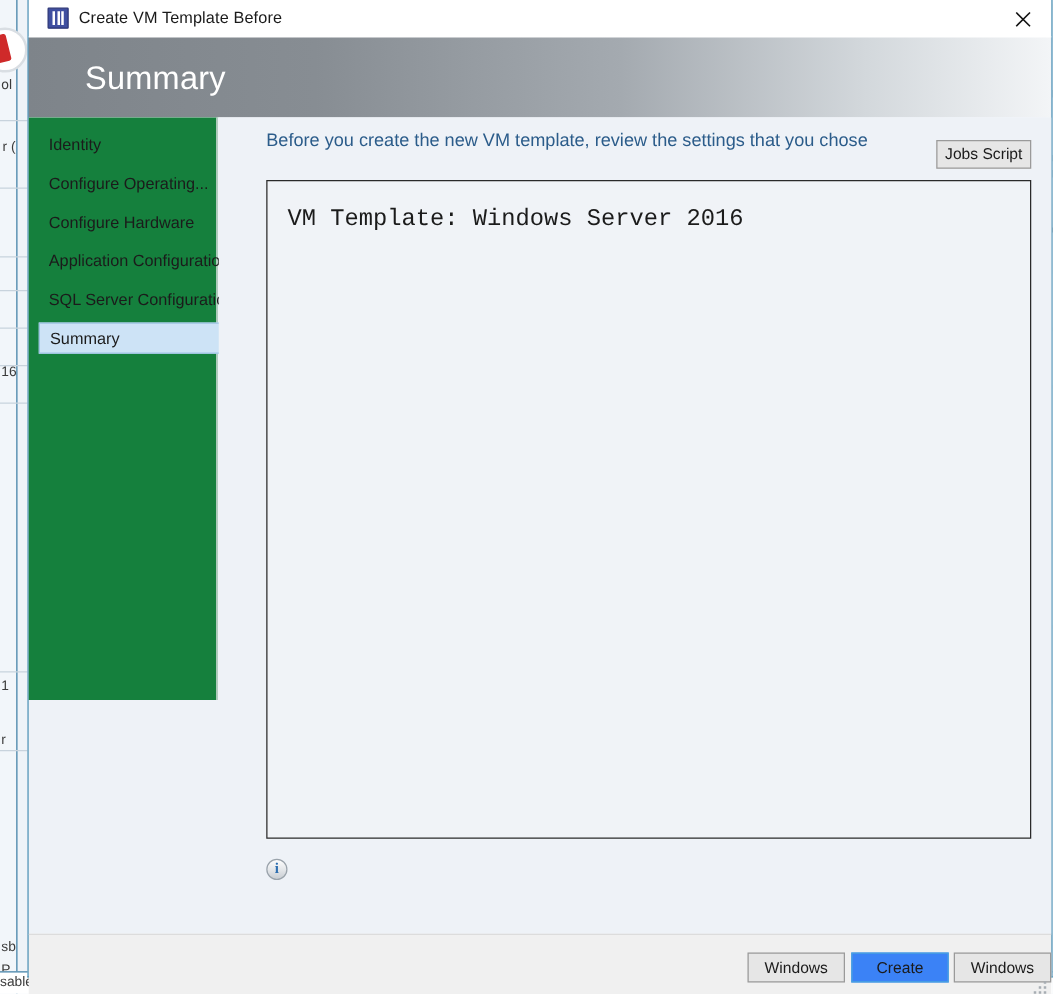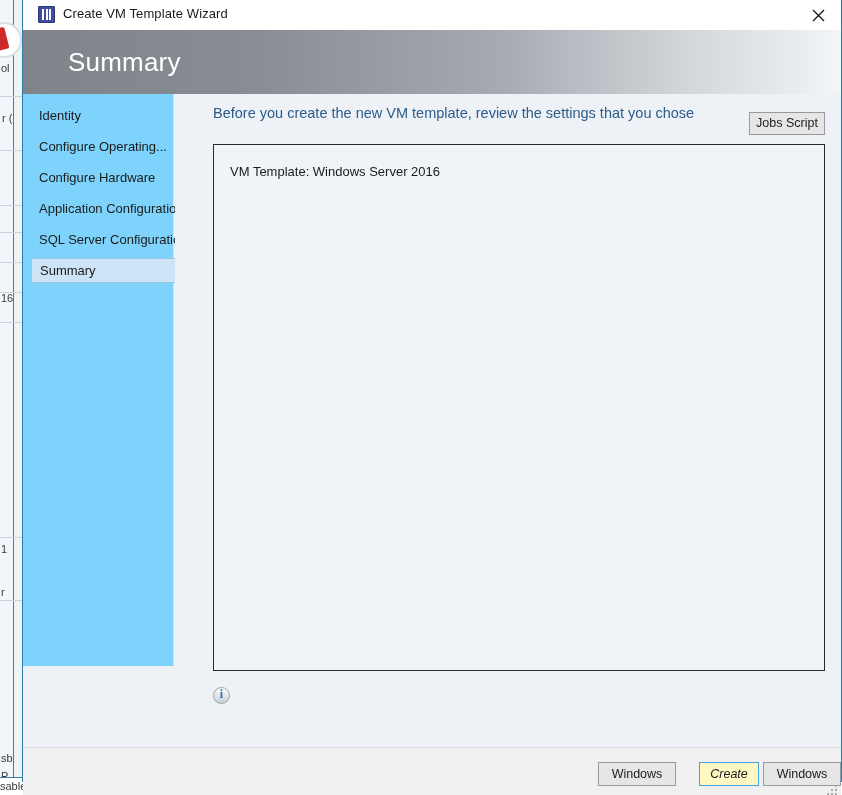--- a/index.html
+++ b/index.html
@@ -154,22 +154,22 @@
   
   #wizard-body {
     position: relative;
     height: 653px;
     background: #eef2f7;
   }
   #sidebar {
     position: absolute;
     left: 0; top: 0;
     width: 151px;
-    height: 572px;
-    background: #7dd3fc;
+    height: 466px;
+    background: #15803d;
     border-right: 1px solid #dfe1e3;
     box-sizing: border-box;
     padding-top: 9px;
   }
   .nav-item {
     position: relative;
     margin: 0 3px;
     height: 25px;
     line-height: 25px;
     padding-left: 13px;
@@ -221,23 +221,24 @@
     left: 38px; top: 50px;
     right: 16px;
     height: 527px;
     background: #f0f3f7;
     border: 1px solid #2a2a2a;
     box-sizing: border-box;
   }
   #summary-text {
     position: absolute;
     left: 16px; top: 19px;
-    font-size: 13px;
+    font-size: 19px;
     color: #1b1b1b;
     white-space: nowrap;
+    font-family: Liberation Mono, monospace;
   }
 
   #info-row {
     position: absolute;
     left: 38px; top: 592px;
     right: 16px;
     height: 22px;
   }
   #info-icon {
     position: absolute;
@@ -280,24 +281,23 @@
     border: 1px solid #9a9a9a;
     box-sizing: border-box;
     font-size: 12.5px;
     color: #1b1b1b;
     text-align: center;
     line-height: 22px;
     cursor: default;
   }
   #previous-button { right: 165px; width: 78px; }
   #create-button {
-    right: 82px; width: 60px;
-    background: #fef9c3;
+    right: 82px; width: 78px;
+    background: #3b82f6;
     border: 1px solid #4aa3de;
-    font-style: italic;
   }
   #cancel-button { right: 0px; width: 78px; }
   #footer-pad { position: absolute; right: 16px; top: 0; width: 0; height: 0; }
   #resize-grip {
     position: absolute;
     right: 3px; bottom: 2px;
     width: 14px; height: 14px;
   }
   #resize-grip i {
     position: absolute;
@@ -355,21 +355,21 @@
 </div>
 
 <div id="wizard">
 
   <div id="titlebar">
     <div id="title-icon">
       <i></i>
         <i></i>
         <i></i>
     </div>
-    <div id="title-text">Create VM Template Wizard</div>
+    <div id="title-text">Create VM Template Before</div>
     <div id="close-button">
       <svg width="13" height="13" viewBox="0 0 13 13" aria-hidden="true">
         <line x1="1" y1="1" x2="12" y2="12" stroke="#111111" stroke-width="1.3"></line>
         <line x1="12" y1="1" x2="1" y2="12" stroke="#111111" stroke-width="1.3"></line>
       </svg>
     </div>
   </div>
 
   <div id="banner">
     <div id="banner-title">Summary</div>

